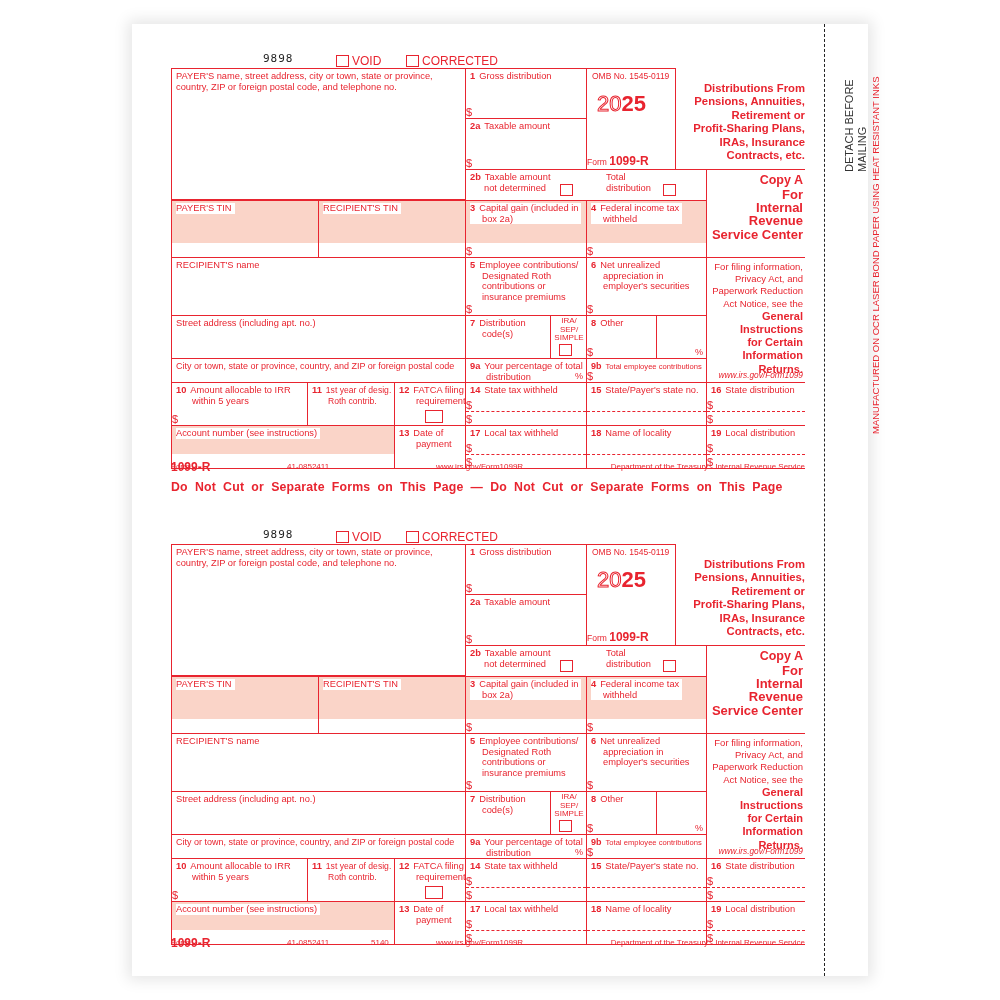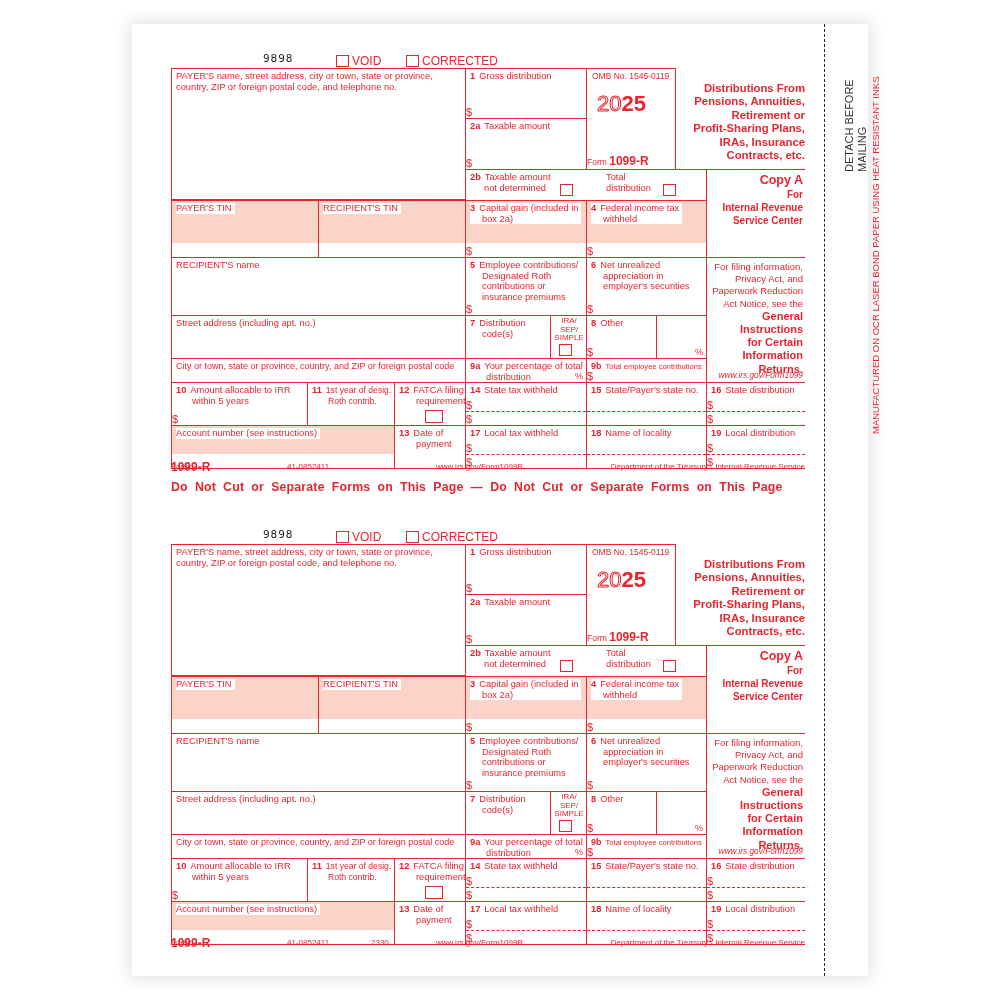--- a/index.html
+++ b/index.html
@@ -45,21 +45,21 @@
   .yearbox .omb { position:absolute; left:5px; top:2px; font-size:8.5px; }
   .yearbox .yr { position:absolute; left:10px; top:30px; font-size:22px; letter-spacing: 0px; }
   .yearbox .yr .thin { color:#fff; -webkit-text-stroke: 1px #e8242f; font-weight: normal; }
   .yearbox .yr .bold { font-weight:bold; }
   .yearbox .form { position:absolute; left:0; bottom:2px; font-size:8.5px; }
   .yearbox .form b { font-size:12px; }
 
   .title-r { position:absolute; right: 2px; text-align:right; font-weight:bold; font-size:11.3px; line-height:13.4px; }
   .copya { position:absolute; right: 2px; text-align:right; font-weight:bold; }
   .copya .a { font-size:12.5px; display:block; line-height: 16px; }
-  .copya .b { font-size:10px; display:block; line-height: 13.2px; }
+  .copya .b { font-size:13px; display:block; line-height: 13.2px; }
   .info { position:absolute; right:2px; text-align:right; font-size:9.5px; line-height:12.2px; }
   .info b { font-size:11px; line-height: 12.6px; }
   .irsurl { position:absolute; right:2px; font-style:italic; font-size:8.3px; }
 
   .dash { position:absolute; left:0; right:0; border-top: 1px dashed #e8242f; }
   .pct { position:absolute; right:3px; bottom:1px; font-size:9px; }
 
   .footer { position: relative; height: 14px; font-size: 8px; margin-top: 2px; }
   .footer span { position: absolute; top: 2px; }
   .footer .fm { left: 0; font-size: 8px; top: 0px; }
@@ -463,17 +463,17 @@
     <div class="cell" style="left:535px;top:357px;width:99px;height:44px;border-right:none;">
       <div class="lbl"><span class="num">19</span><span>Local distribution</span></div>
       <span class="dol" style="bottom:14px;">$</span>
       <div class="dash" style="top:28px;"></div>
       <span class="dol">$</span>
     </div>
   </div>
   <div class="footer">
     <span class="fm"><span>Form</span> <b>1099-R</b></span>
     <span style="left:116px;">41-0852411</span>
-    <span class="cat" style="left:200px;">2330</span>
+    <span class="cat" style="left:200px;">5140</span>
     <span style="left:265px;">www.irs.gov/Form1099R</span>
     <span style="right:0;">Department of the Treasury - Internal Revenue Service</span>
   </div>
 </div>
 
 </body></html>

